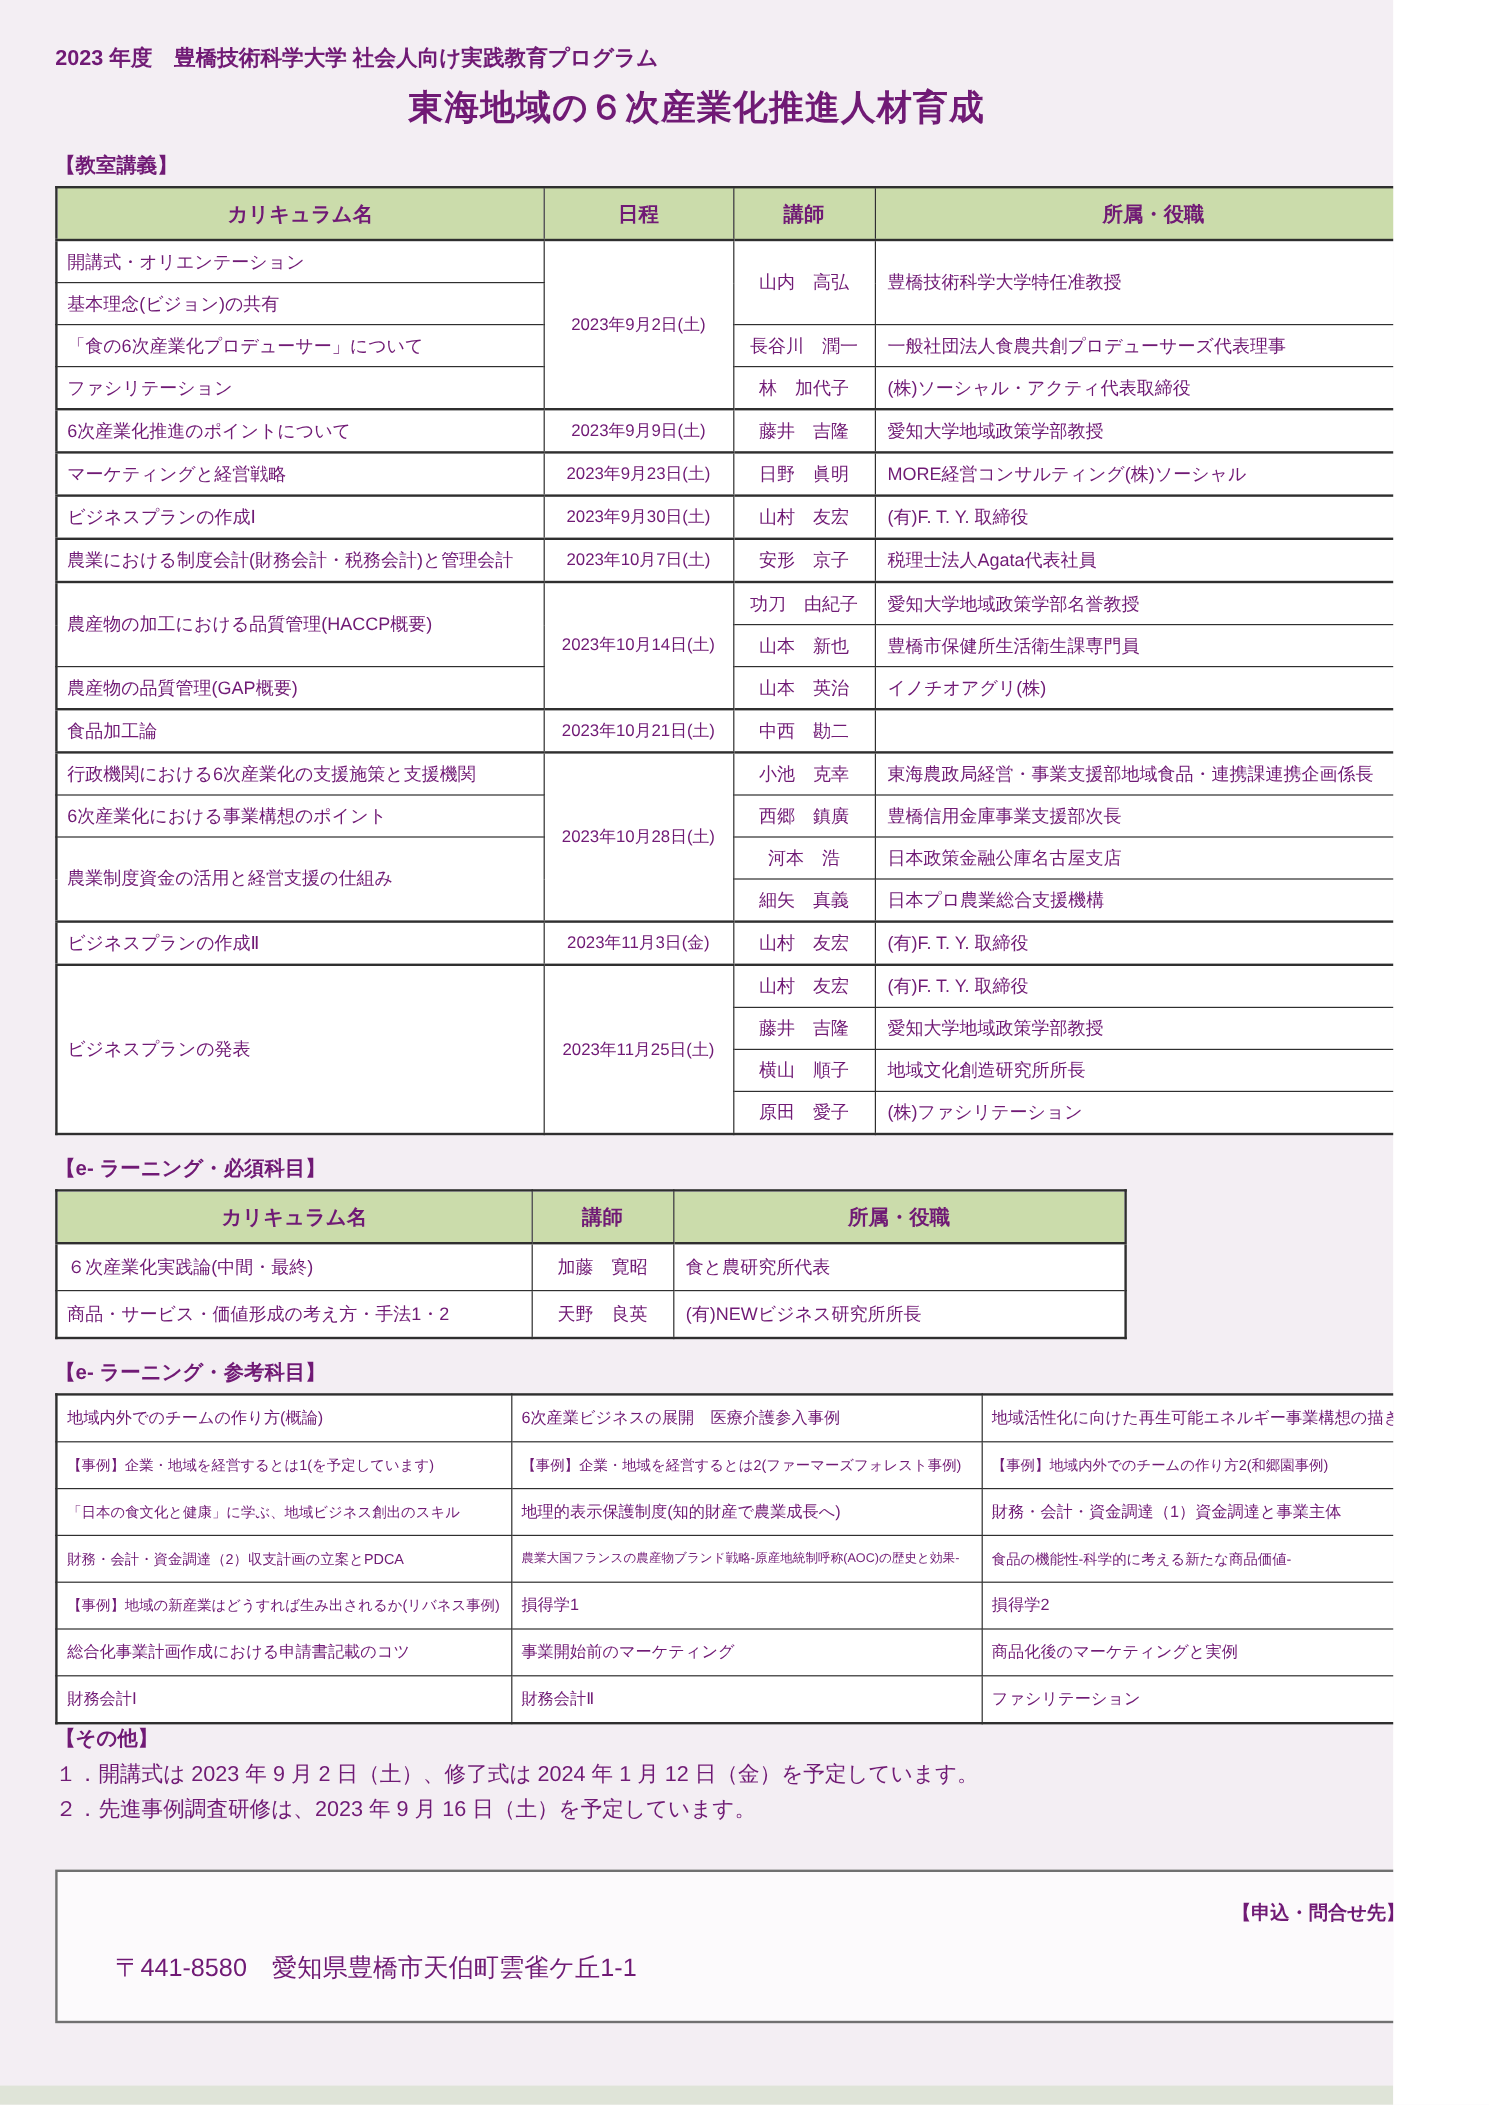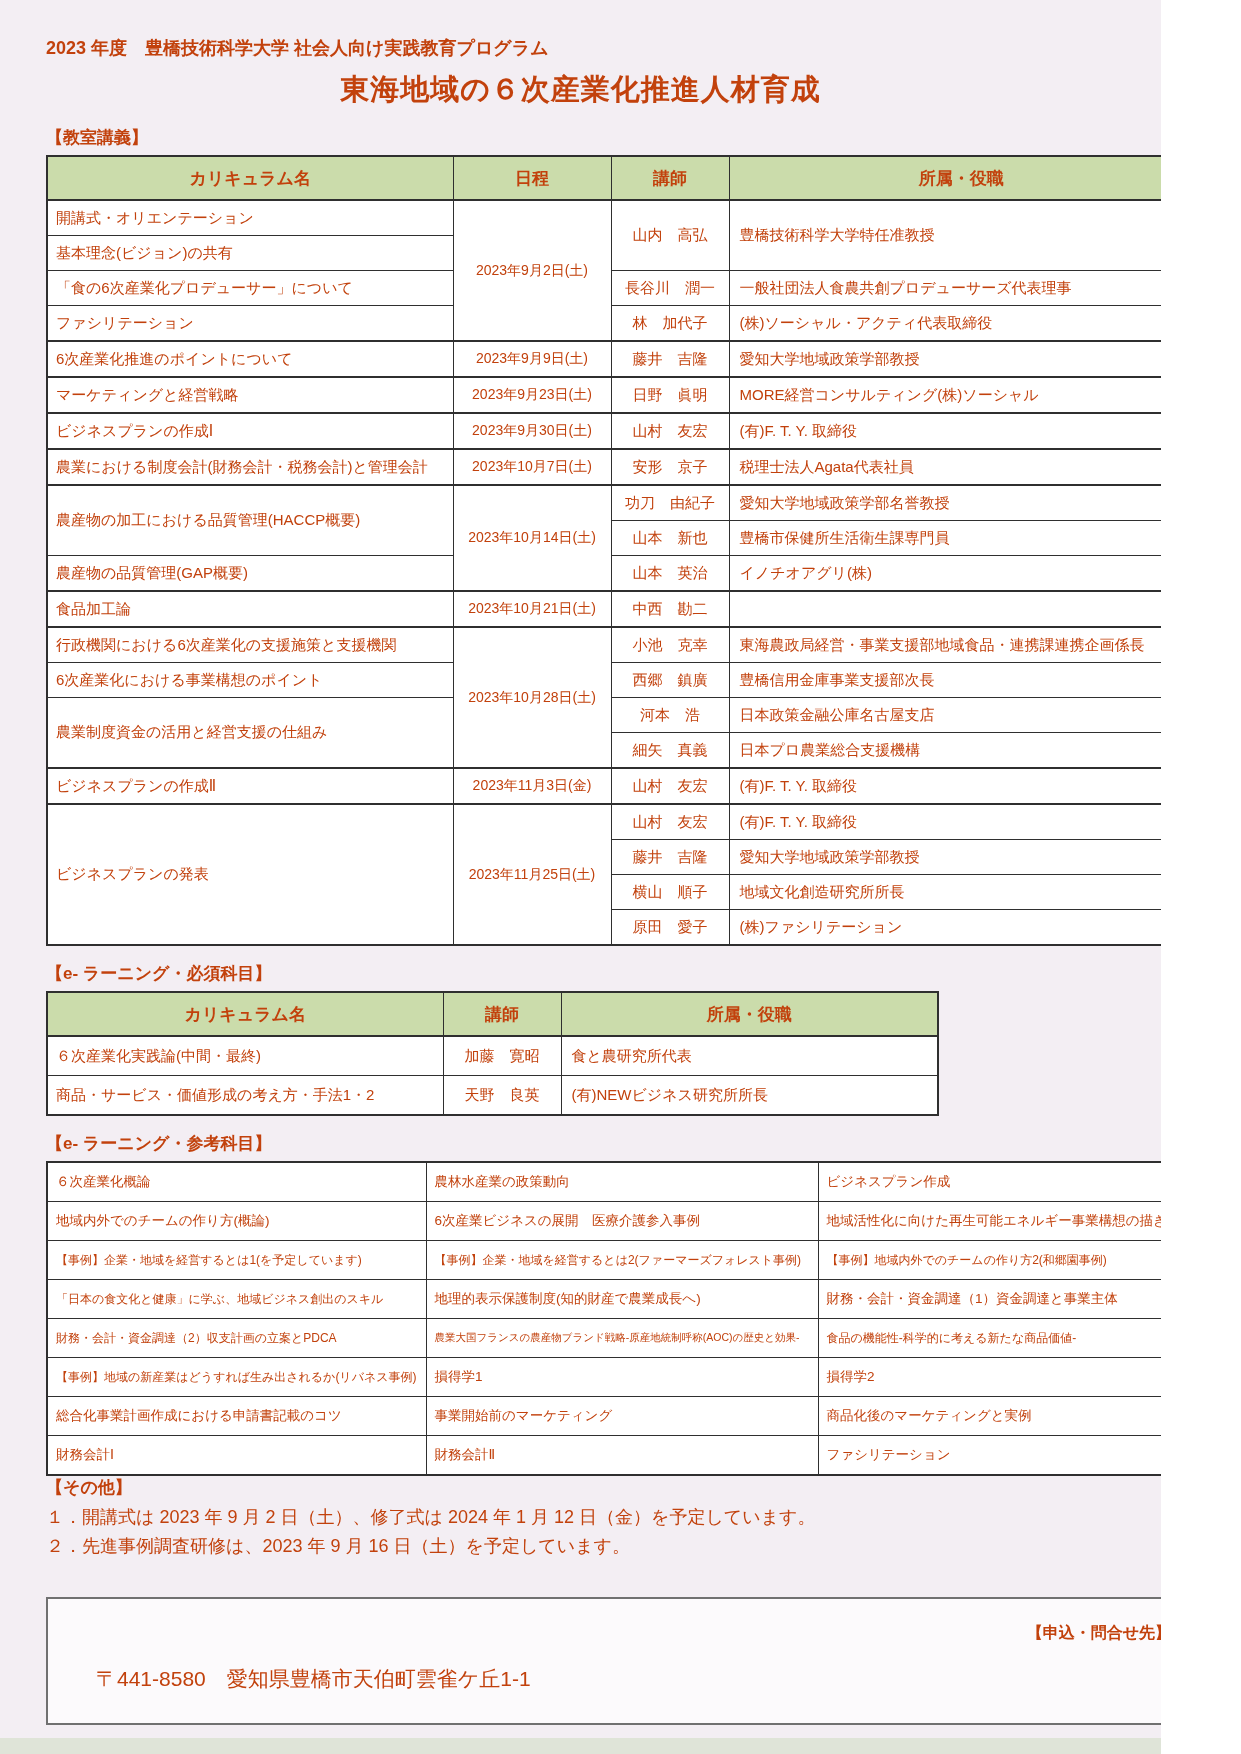--- a/index.html
+++ b/index.html
@@ -1,18 +1,18 @@
 <!DOCTYPE html>
 <html><head>
 <meta charset="utf-8">
 <style>
   html,body{margin:0;padding:0;}
   .page{
     width:1161px;height:1754px;position:relative;box-sizing:border-box;
-    background:#f3eef3;color:#c2410c;
+    background:#f3eef3;color:#701a75;
     font-family:"Liberation Sans","DejaVu Sans",sans-serif;
     padding:36px 46px 0 46px;overflow:hidden;
   }
   .doc-header{font-size:18px;font-weight:bold;}
   .doc-title{font-size:29px;font-weight:bold;text-align:center;margin-top:10px;letter-spacing:1px;}
   .sec-label{font-size:17px;font-weight:bold;margin-top:16px;margin-bottom:6px;}
   table{border-collapse:collapse;table-layout:fixed;border:2px solid #2f2f2f;background:#ffffff;}
   td,th{border:1px solid #2f2f2f;overflow:hidden;}
   thead th{
     background:#cbdcab;font-weight:bold;font-size:17px;height:40px;
@@ -215,25 +215,20 @@
   <div class="sec-label">【e- ラーニング・参考科目】</div>
 
   <table class="t3">
     <colgroup>
         <col style="width:379px">
         <col style="width:392px">
         <col style="width:376px">
       </colgroup>
     <tbody>
       <tr>
-        <td>６次産業化概論</td>
-        <td>農林水産業の政策動向</td>
-        <td>ビジネスプラン作成</td>
-      </tr>
-      <tr>
         <td>地域内外でのチームの作り方(概論)</td>
         <td>6次産業ビジネスの展開　医療介護参入事例</td>
         <td>地域活性化に向けた再生可能エネルギー事業構想の描き方</td>
       </tr>
       <tr>
         <td class="sm">【事例】企業・地域を経営するとは1(を予定しています)</td>
         <td class="sm">【事例】企業・地域を経営するとは2(ファーマーズフォレスト事例)</td>
         <td class="sm">【事例】地域内外でのチームの作り方2(和郷園事例)</td>
       </tr>
       <tr>

